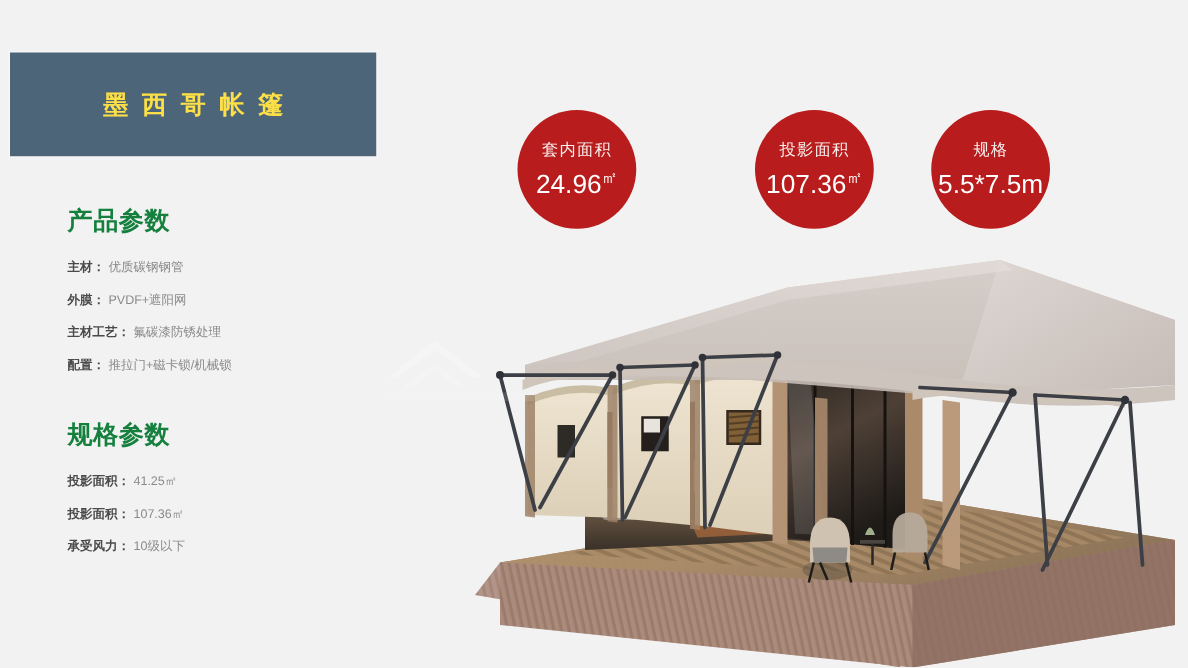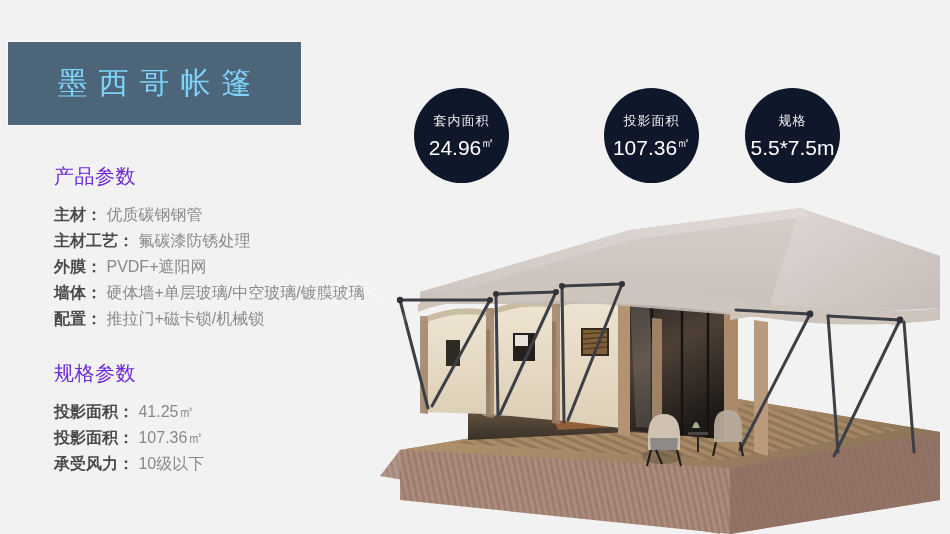--- a/index.html
+++ b/index.html
@@ -12,41 +12,41 @@
   }
 
   
   .title-banner {
     position:absolute; left:8px; top:42px; width:293px; height:83px;
     background:#4c6578;
     display:flex; align-items:center; justify-content:center;
     box-shadow:0 0 0 1px rgba(255,255,255,.55);
   }
   .title-banner .txt {
-    color:#7dd3fc; font-size:30px; font-weight:normal;
+    color:#fde047; font-size:20px; font-weight:bold;
     letter-spacing:11px; text-indent:11px;
     white-space:nowrap;
   }
 
   
   .spec-panel { position:absolute; left:54px; top:163px; width:330px; }
   .sec-head {
-    color:#6d28d9; font-size:20px; font-weight:normal;
+    color:#15803d; font-size:20px; font-weight:bold;
     letter-spacing:.5px; margin-bottom:12px;
   }
   .sec-head.second { margin-top:28px; }
-  .row { font-size:16px; line-height:26px; white-space:nowrap; }
+  .row { font-size:10px; line-height:26px; white-space:nowrap; }
   .row .k { color:#4a4a4a; font-weight:bold; }
   .row .v { color:#8a8a8a; font-weight:normal; }
 
   
   .badges { position:absolute; left:0; top:0; width:950px; height:534px; pointer-events:none; }
   .badge {
     position:absolute; width:95px; height:95px; border-radius:50%;
-    background:#0f172a; color:#fff;
+    background:#b91c1c; color:#fff;
     display:flex; flex-direction:column; align-items:center; justify-content:center;
     pointer-events:auto;
   }
   .badge .lbl { font-size:13px; line-height:1; letter-spacing:1px; opacity:.93; }
   .badge .val { font-size:21px; line-height:1; margin-top:9px; white-space:nowrap; }
   .badge .val .sup { font-size:13px; vertical-align:super; }
   .b1 { left:414px; top:88px; }
   .b2 { left:604px; top:88px; }
   .b3 { left:745px; top:88px; }
 
@@ -64,30 +64,26 @@
 
 <div class="spec-panel">
 
   <div class="sec-head">产品参数</div>
 
   <div class="row">
     <span class="k">主材：</span>
     <span class="v">优质碳钢钢管</span>
   </div>
   <div class="row">
+    <span class="k">外膜：</span>
+    <span class="v">PVDF+遮阳网</span>
+  </div>
+  <div class="row">
     <span class="k">主材工艺：</span>
     <span class="v">氟碳漆防锈处理</span>
-  </div>
-  <div class="row">
-    <span class="k">外膜：</span>
-    <span class="v">PVDF+遮阳网</span>
-  </div>
-  <div class="row">
-    <span class="k">墙体：</span>
-    <span class="v">硬体墙+单层玻璃/中空玻璃/镀膜玻璃</span>
   </div>
   <div class="row">
     <span class="k">配置：</span>
     <span class="v">推拉门+磁卡锁/机械锁</span>
   </div>
 
   <div class="sec-head second">规格参数</div>
 
   <div class="row">
     <span class="k">投影面积：</span>

